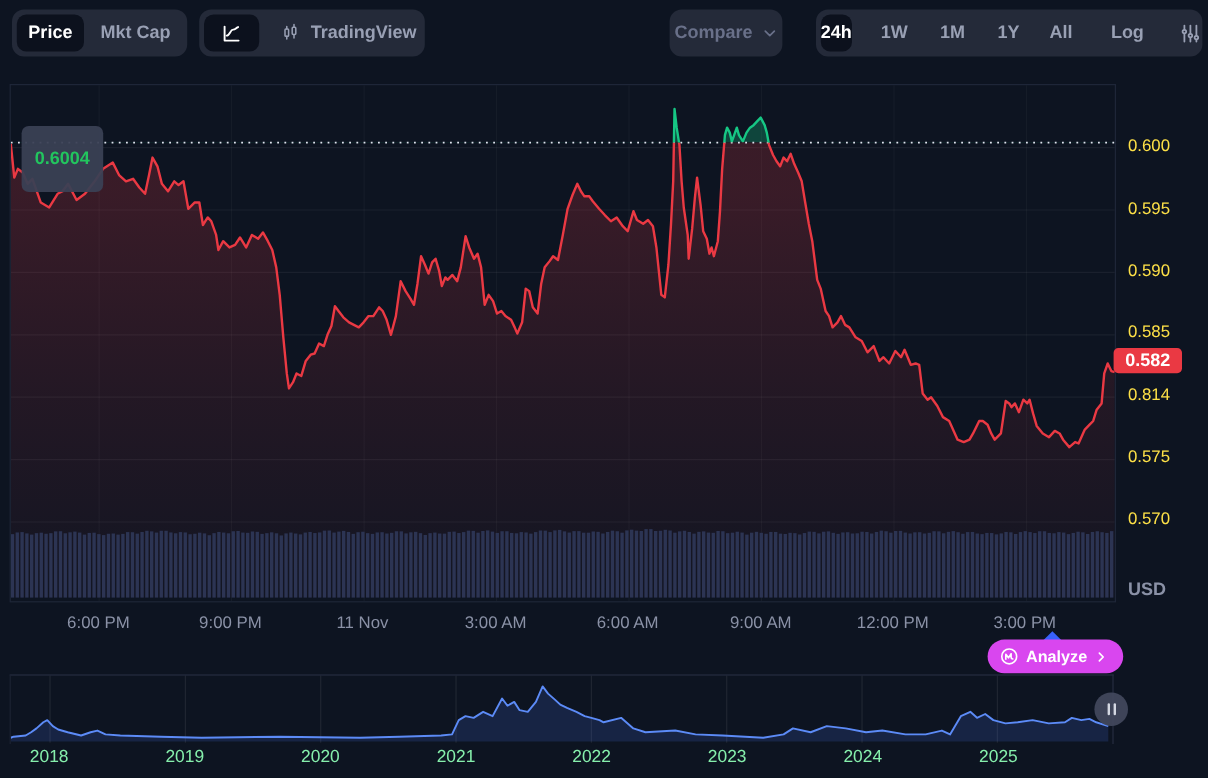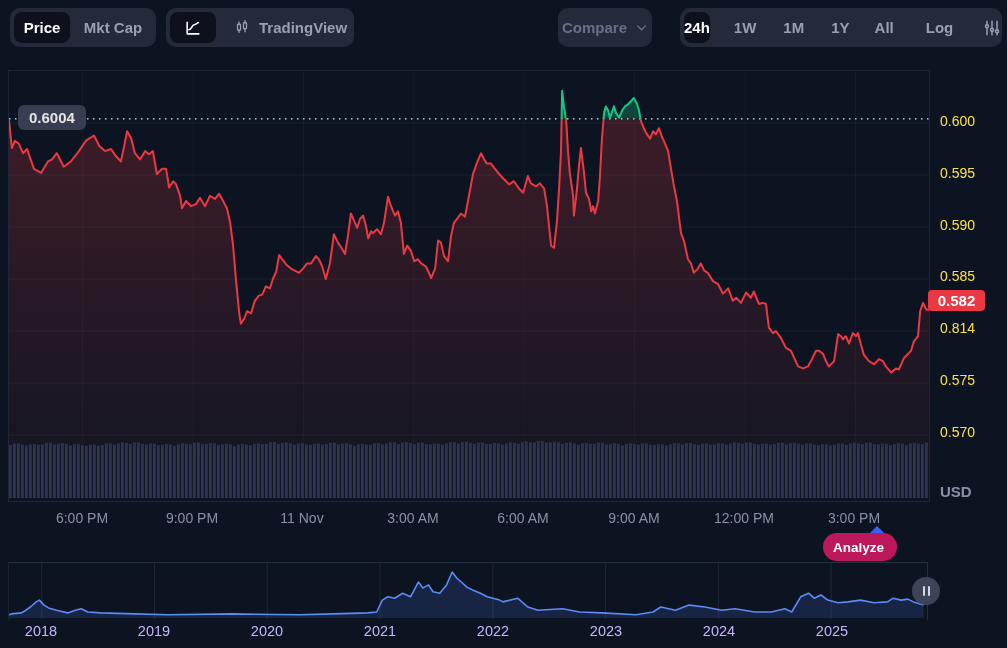--- a/index.html
+++ b/index.html
@@ -10,34 +10,34 @@
   .tb-group{position:absolute;top:8px;height:39px;background:#242a39;border-radius:10px;display:flex;align-items:center;box-sizing:border-box;}
   .pill-active{background:#0c111d;border-radius:8px;height:31px;display:flex;align-items:center;justify-content:center;color:#ffffff;font-weight:700;font-size:15px;}
   .tb-label{color:#99a0b4;font-weight:700;font-size:15px;}
   .tb-label-dim{color:#697089;font-weight:700;font-size:15px;}
   .divider{width:1px;height:18px;background:#3a4154;}
 
   
   .plot{position:absolute;left:8px;top:70px;width:920px;height:430px;border:1px solid #1e2638;box-sizing:content-box;}
   .ytick{position:absolute;left:940px;color:#fde047;font-size:14px;font-weight:500;}
   .xtick{position:absolute;top:510px;transform:translateX(-50%);color:#8a91a6;font-size:14px;font-weight:500;white-space:nowrap;}
-  .open-label{position:absolute;left:18px;top:105px;background:rgba(58,64,84,0.95);border-radius:6px;padding:4px 11px;color:#e5e5e5;font-size:15px;font-weight:700;}
+  .open-label{position:absolute;left:18px;top:105px;background:rgba(58,64,84,0.95);border-radius:6px;padding:19px 11px;color:#22c55e;font-size:15px;font-weight:700;}
   .price-badge{position:absolute;left:928px;top:290px;width:57px;height:21px;background:#ea3943;border-radius:4px;color:#ffffff;font-size:15px;font-weight:700;display:flex;align-items:center;justify-content:center;}
   .usd{position:absolute;left:940px;top:483px;color:#8a91a6;font-size:15px;font-weight:700;}
 
   .watermark{position:absolute;left:731px;top:417px;display:flex;align-items:center;gap:10px;opacity:0.92;}
   .watermark-text{color:#c3c8d7;font-size:21px;font-weight:700;letter-spacing:0.2px;}
 
   .analyze-arrow{position:absolute;left:869px;top:526px;width:0;height:0;border-left:8px solid transparent;border-right:8px solid transparent;border-bottom:8px solid #3861fb;}
-  .analyze-btn{position:absolute;left:823px;top:533px;height:28px;background:#be185d;border-radius:14px;display:flex;align-items:center;gap:6px;padding:0 13px 0 10px;color:#fff;border:none;cursor:pointer;flex-direction:column;}
+  .analyze-btn{position:absolute;left:823px;top:533px;height:28px;background:#d946ef;border-radius:14px;display:flex;align-items:center;gap:6px;padding:0 13px 0 10px;color:#fff;border:none;cursor:pointer;}
   .analyze-label{color:#ffffff;font-size:13.5px;font-weight:700;}
 
   
   .nav-wrap{position:absolute;left:8px;top:562px;width:920px;height:58px;border-top:1px solid #252d40;border-right:1px solid #252d40;border-left:1px solid #1c2333;box-sizing:border-box;}
-  .year{position:absolute;top:623px;transform:translateX(-50%);color:#c4b5fd;font-size:14.5px;font-weight:500;}
+  .year{position:absolute;top:623px;transform:translateX(-50%);color:#86efac;font-size:14.5px;font-weight:500;}
   .handle{position:absolute;left:912px;top:577px;width:28px;height:28px;border-radius:50%;background:rgba(66,73,93,0.92);display:flex;align-items:center;justify-content:center;gap:3px;cursor:ew-resize;}
   .handle i{display:block;width:2px;height:10px;background:#d4d8e2;border-radius:1px;}
 
   svg{display:block;}
 </style>
 </head>
 <body>
 
 <div class="app">
 

